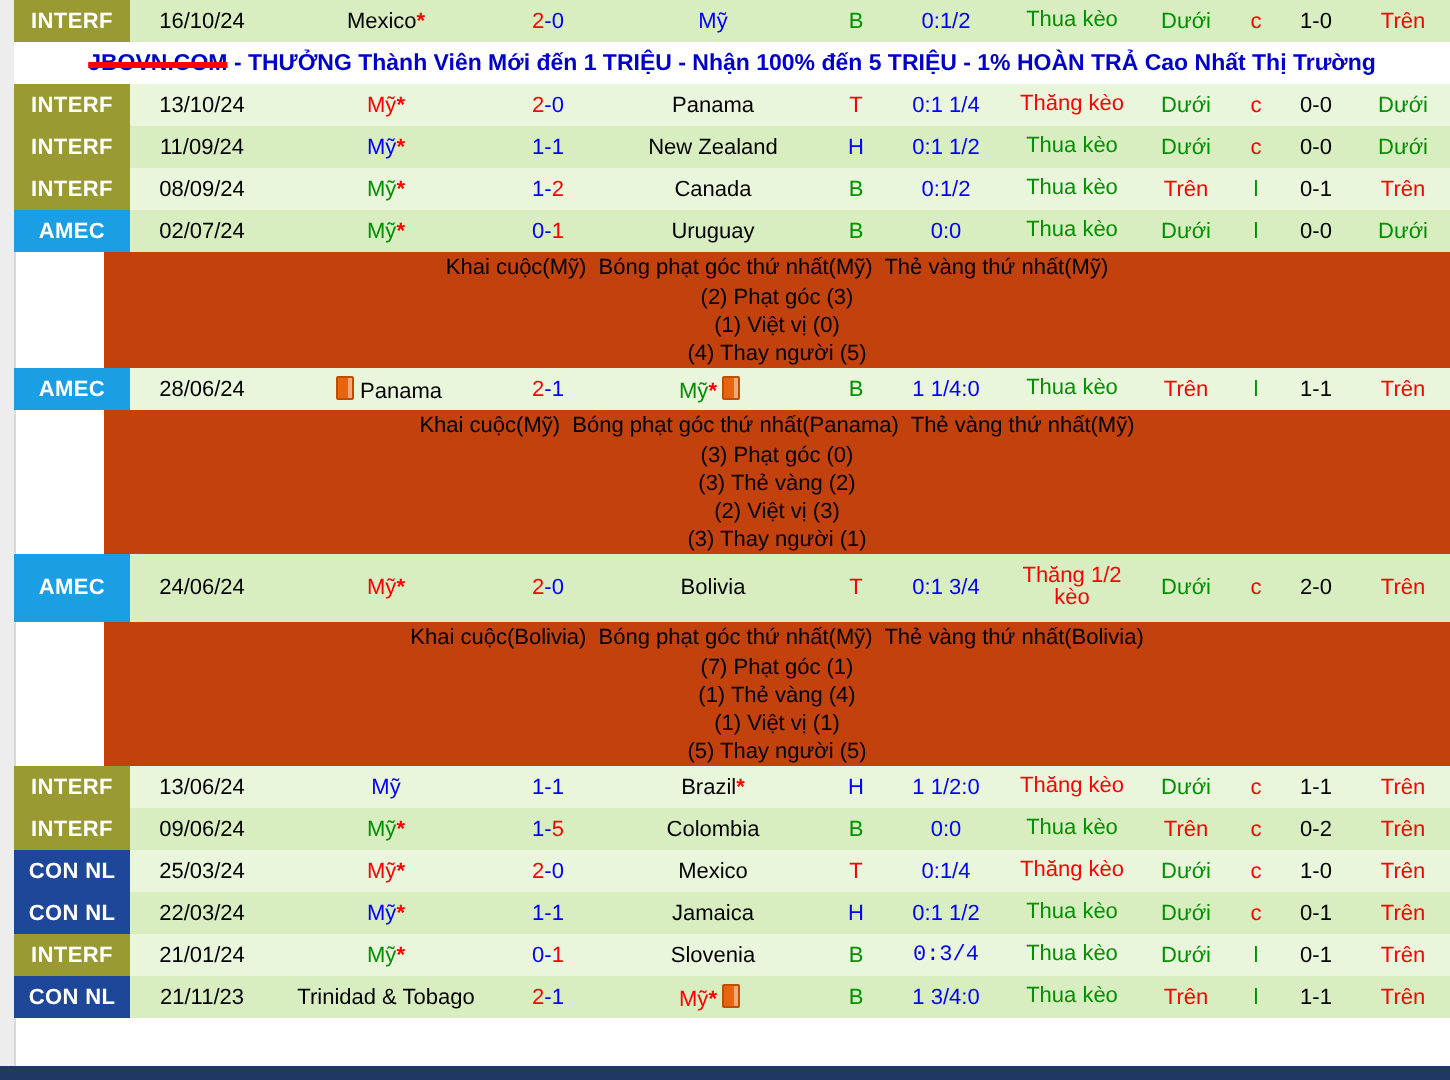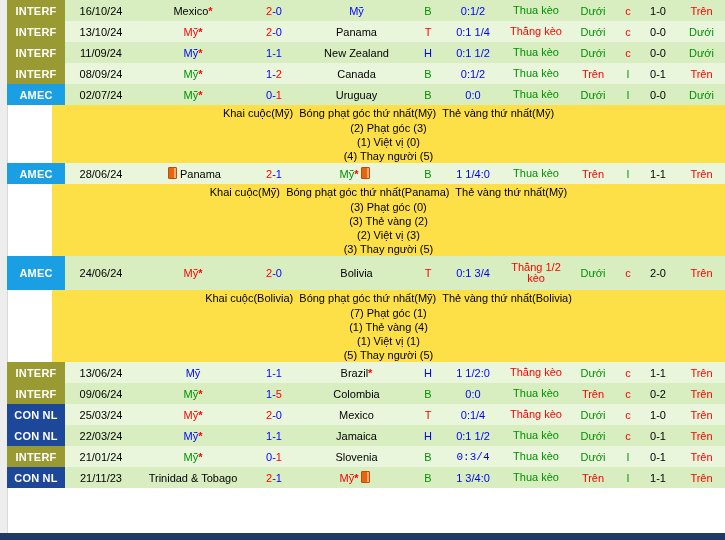--- a/index.html
+++ b/index.html
@@ -6,21 +6,21 @@
   #app{position:relative;width:725px;height:540px;overflow:hidden;background:#fff;
        font-family:"Liberation Sans",sans-serif;font-size:11px;color:#000;}
   .gutter{position:absolute;left:0;top:0;width:7px;height:100%;background:#ededed;border-right:1px solid #d9d9d9;}
   .rows{position:absolute;left:7px;top:0;width:718px;}
   .mrow{display:grid;grid-template-columns:58px 72px 112px 50px 115px 28px 62px 64px 50px 20px 40px 1fr;
         align-items:center;height:21px;}
   .mrow.tall{height:34px;}
   .cell{text-align:center;overflow:hidden;white-space:nowrap;}
   .badge{height:100%;display:flex;align-items:center;justify-content:center;color:#fff;font-weight:bold;letter-spacing:0.2px;}
   .result{line-height:11px;white-space:normal;}
-  .detail{height:14px;display:flex;align-items:center;justify-content:center;background:#fde047;white-space:pre;margin-left:45px;}
+  .detail{height:14px;display:flex;align-items:center;justify-content:center;background:#c2410c;white-space:pre;margin-left:45px;}
   .dheader{height:16px;}
   .adrow{height:21px;display:flex;align-items:center;justify-content:center;background:#fff;font-weight:bold;font-size:11.5px;white-space:pre;}
   .struck{text-decoration:line-through;text-decoration-thickness:3px;}
   .star{font-weight:bold;}
   .rc{display:inline-block;width:7px;height:10px;border-radius:1px;vertical-align:-1px;margin:0 3px;
       background:#e8650f;border:1px solid #bf4e00;box-shadow:inset -2px 0 0 rgba(255,255,255,0.45);}
   .navybar{position:absolute;left:0;bottom:0;width:725px;height:7px;background:#203864;}
 </style>
 </head>
 <body>
@@ -35,20 +35,21 @@
         <div class="cell"><span style="color: rgb(255, 0, 0);">2</span><span style="color: rgb(0, 0, 255);">-</span><span style="color: rgb(0, 0, 255);">0</span></div>
         <div class="cell"><span style="color: rgb(0, 0, 255);">Mỹ</span></div>
         <div class="cell" style="color: rgb(0, 144, 0);">B</div>
         <div class="cell" style="color: rgb(0, 0, 255);">0:1/2</div>
         <div class="cell result" style="color: rgb(0, 144, 0);">Thua kèo</div>
         <div class="cell" style="color: rgb(0, 144, 0);">Dưới</div>
         <div class="cell" style="color: rgb(255, 0, 0);">c</div>
         <div class="cell">1-0</div>
         <div class="cell" style="color: rgb(255, 0, 0);">Trên</div>
       </div>
+      <div class="adrow" style="color: rgb(0, 0, 204);"><span class="struck" style="text-decoration-color: rgb(255, 0, 0);">JBOVN.COM</span><span> - THƯỞNG Thành Viên Mới đến 1 TRIỆU - Nhận 100% đến 5 TRIỆU - 1% HOÀN TRẢ Cao Nhất Thị Trường</span></div>
       <div class="mrow" style="background: rgb(234, 246, 220);">
         <div class="badge" style="background: rgb(154, 154, 51);">INTERF</div>
         <div class="cell">13/10/24</div>
         <div class="cell"><span style="color: rgb(255, 0, 0);">Mỹ</span><span class="star" style="color: rgb(255, 0, 0);">*</span></div>
         <div class="cell"><span style="color: rgb(255, 0, 0);">2</span><span style="color: rgb(0, 0, 255);">-</span><span style="color: rgb(0, 0, 255);">0</span></div>
         <div class="cell"><span style="color: rgb(0, 0, 0);">Panama</span></div>
         <div class="cell" style="color: rgb(255, 0, 0);">T</div>
         <div class="cell" style="color: rgb(0, 0, 255);">0:1 1/4</div>
         <div class="cell result" style="color: rgb(255, 0, 0);">Thắng kèo</div>
         <div class="cell" style="color: rgb(0, 144, 0);">Dưới</div>
@@ -113,21 +114,21 @@
         <div class="cell result" style="color: rgb(0, 144, 0);">Thua kèo</div>
         <div class="cell" style="color: rgb(255, 0, 0);">Trên</div>
         <div class="cell" style="color: rgb(0, 144, 0);">l</div>
         <div class="cell">1-1</div>
         <div class="cell" style="color: rgb(255, 0, 0);">Trên</div>
       </div>
       <div class="detail dheader">Khai cuộc(Mỹ)  Bóng phạt góc thứ nhất(Panama)  Thẻ vàng thứ nhất(Mỹ)</div>
       <div class="detail">(3) Phạt góc (0)</div>
       <div class="detail">(3) Thẻ vàng (2)</div>
       <div class="detail">(2) Việt vị (3)</div>
-      <div class="detail">(3) Thay người (5)</div>
+      <div class="detail">(3) Thay người (1)</div>
       <div class="mrow tall" style="background: rgb(216, 238, 192);">
         <div class="badge" style="background: rgb(27, 159, 228);">AMEC</div>
         <div class="cell">24/06/24</div>
         <div class="cell"><span style="color: rgb(255, 0, 0);">Mỹ</span><span class="star" style="color: rgb(255, 0, 0);">*</span></div>
         <div class="cell"><span style="color: rgb(255, 0, 0);">2</span><span style="color: rgb(0, 0, 255);">-</span><span style="color: rgb(0, 0, 255);">0</span></div>
         <div class="cell"><span style="color: rgb(0, 0, 0);">Bolivia</span></div>
         <div class="cell" style="color: rgb(255, 0, 0);">T</div>
         <div class="cell" style="color: rgb(0, 0, 255);">0:1 3/4</div>
         <div class="cell result" style="color: rgb(255, 0, 0);">Thắng 1/2 kèo</div>
         <div class="cell" style="color: rgb(0, 144, 0);">Dưới</div>

